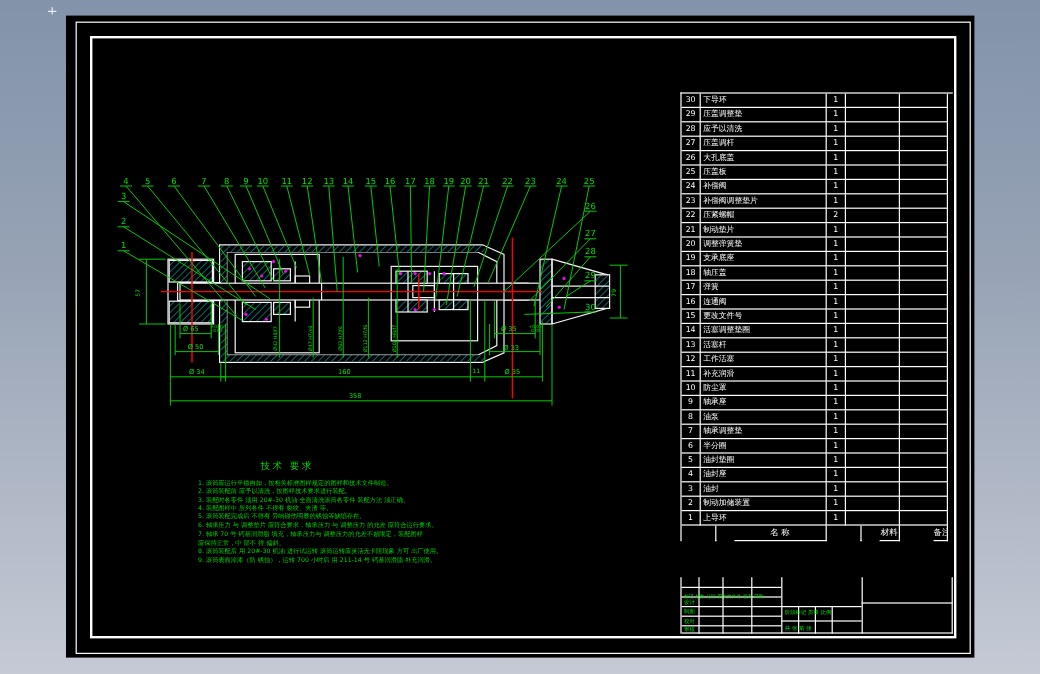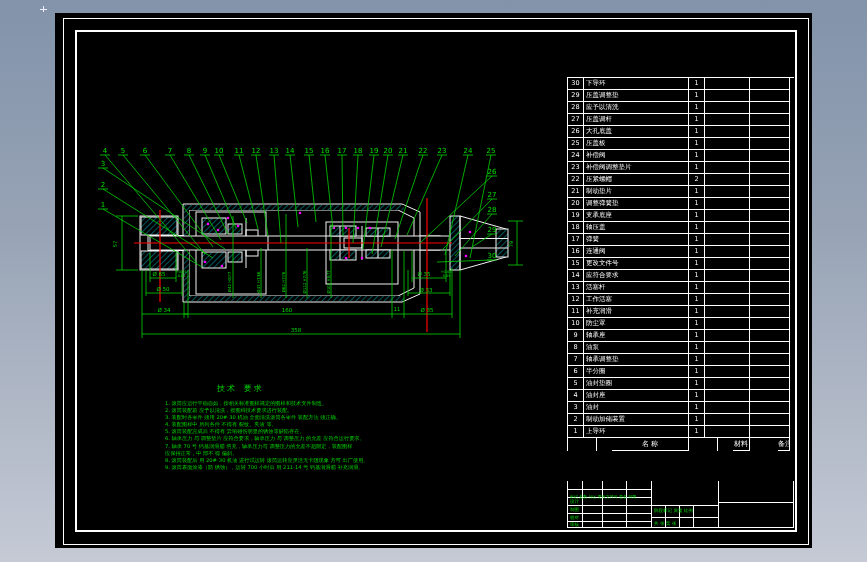--- a/index.html
+++ b/index.html
@@ -30,21 +30,21 @@
   .plrow>div.c{text-align:center;padding-left:0;}
   .plrow.hdr{height:13px;font-size:7px;}
   .plrow.hdr>div{text-align:center;padding-left:0;padding-top:3px;margin-left:28px;}
   
   #title-block{position:absolute;left:567px;top:481px;width:226px;height:47px;
     border-left:1px solid #fff;color:#00e000;}
   .tbline{position:absolute;background:#fff;}
   .tbtxt{position:absolute;color:#00e000;white-space:nowrap;overflow:hidden;}
   
   #tech-req{position:absolute;left:165px;top:383px;width:300px;color:#00d400;}
-  #tech-req-title{font-size:8px;letter-spacing:2px;margin-left:52px;margin-bottom:6px;font-family:Liberation Mono, monospace;}
+  #tech-req-title{font-size:8px;letter-spacing:2px;margin-left:52px;margin-bottom:6px;}
   .tr-line{font-size:5.2px;line-height:7.1px;white-space:nowrap;}
   
   #app-mark{position:absolute;left:40px;top:6px;width:7px;height:6px;}
   #app-mark:before{content:"";position:absolute;left:3px;top:0;width:1px;height:6px;background:#eef;}
   #app-mark:after{content:"";position:absolute;left:0;top:3px;width:7px;height:1px;background:#eef;}
 </style>
 </head>
 <body>
 
 <div id="app-mark"></div>
@@ -410,21 +410,21 @@
       </div>
       <div class="plrow">
         <div class="c">15</div>
         <div>更改文件号</div>
         <div class="c">1</div>
         <div></div>
         <div></div>
       </div>
       <div class="plrow">
         <div class="c">14</div>
-        <div>应符合要求</div>
+        <div>活塞调整垫圈</div>
         <div class="c">1</div>
         <div></div>
         <div></div>
       </div>
       <div class="plrow">
         <div class="c">13</div>
         <div>活塞杆</div>
         <div class="c">1</div>
         <div></div>
         <div></div>

